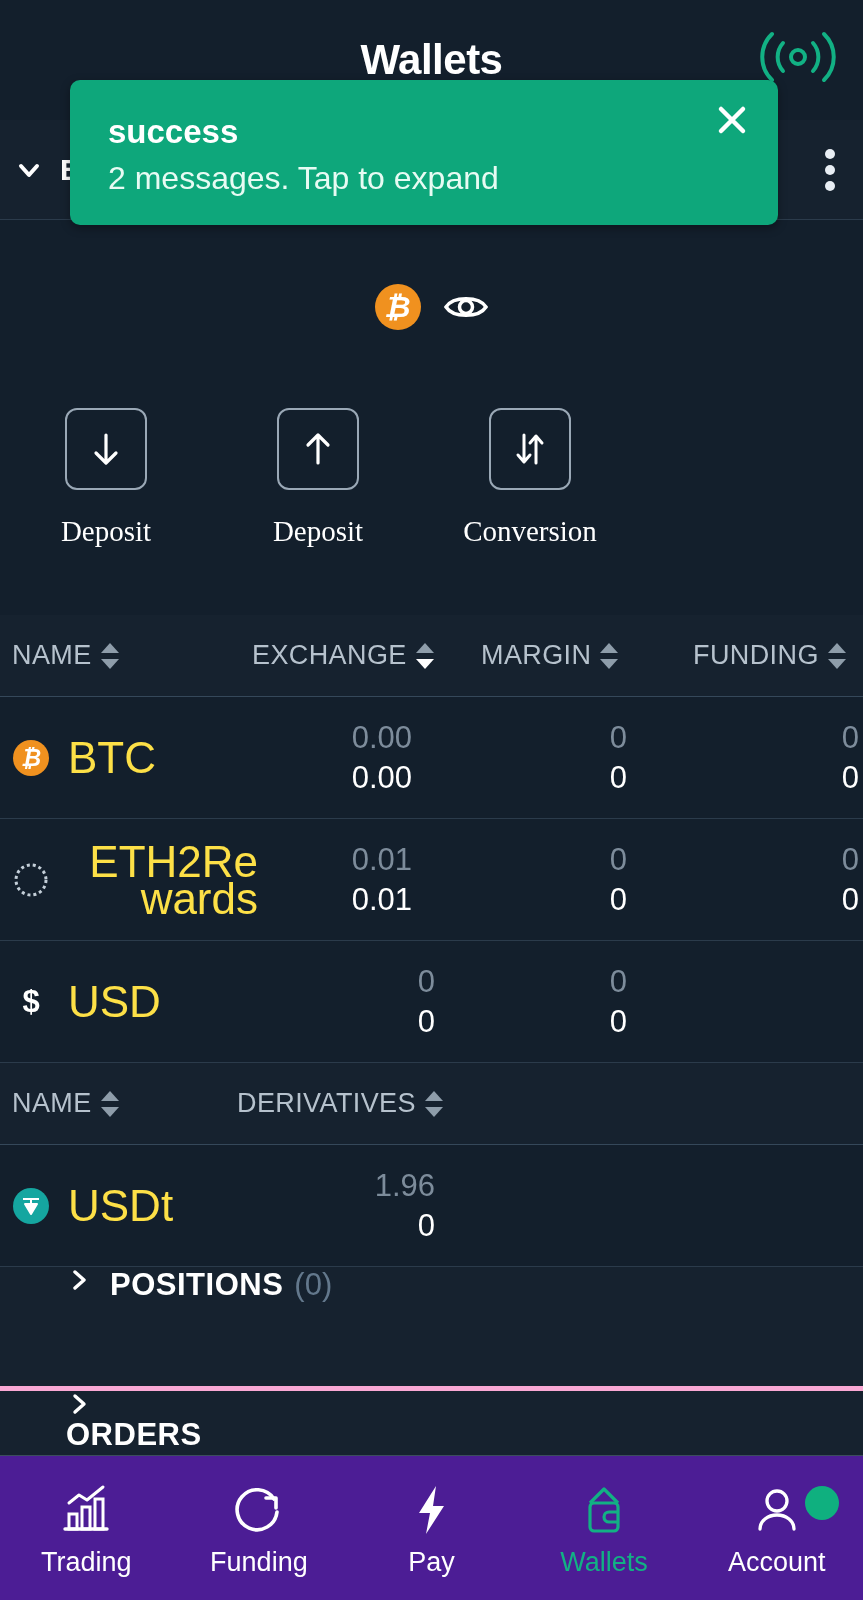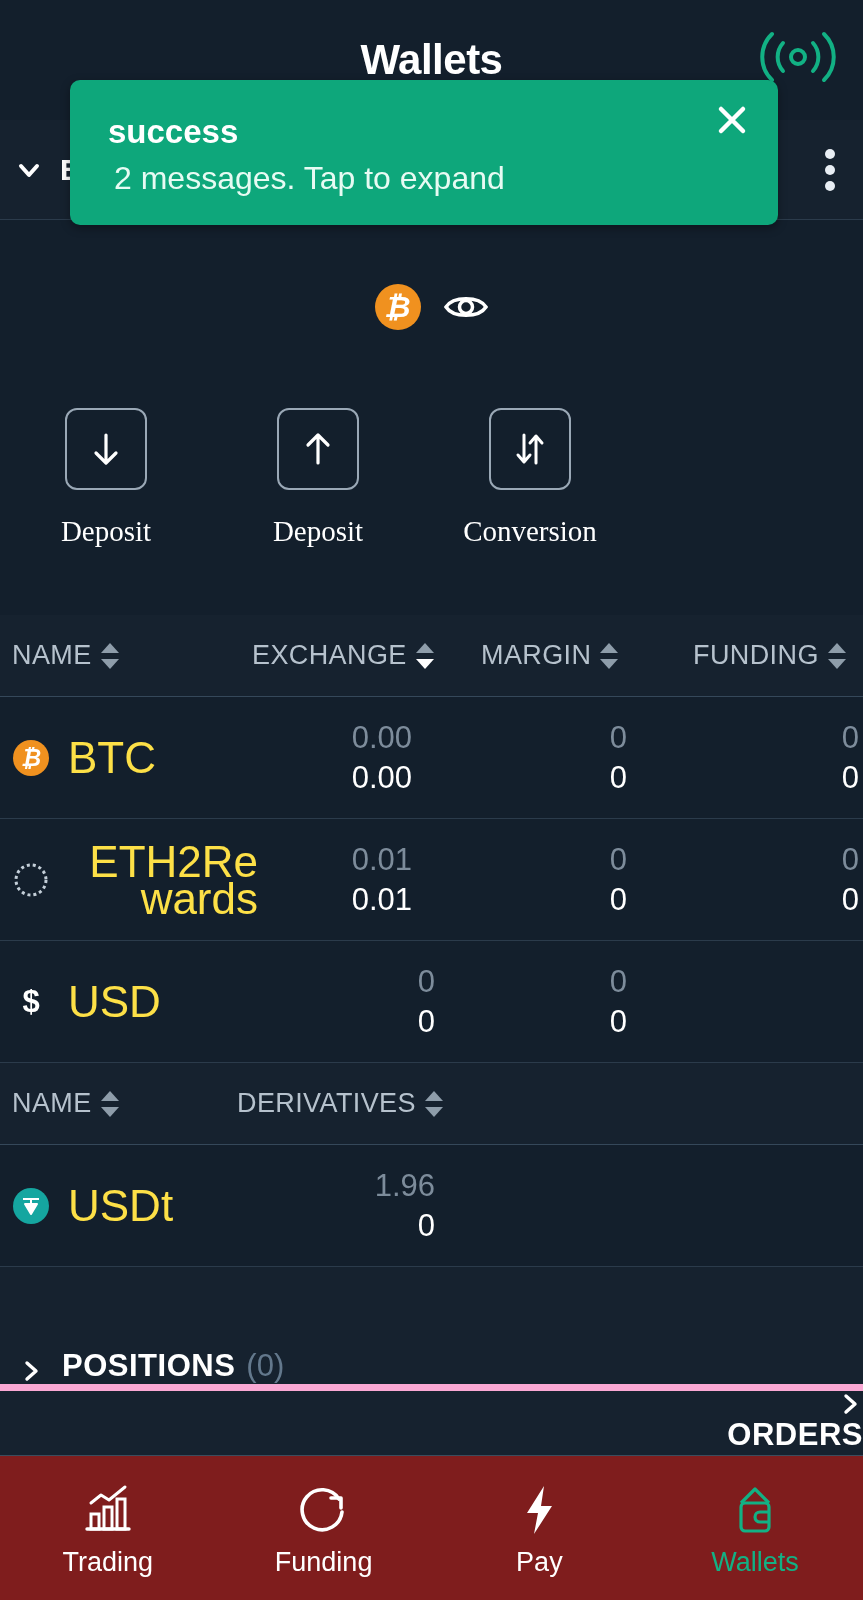--- a/index.html
+++ b/index.html
@@ -116,52 +116,52 @@
   .cell {
     position:absolute; top:50%; transform:translateY(-50%);
     text-align:right;
   }
   .cell .v1 { color:#7d8c9b; font-size:31px; line-height:40px; }
   .cell .v2 { color:#ffffff; font-size:31px; line-height:40px; }
 
   
   .collapse {
     position:relative; height:100px; background:#16222f;
-    border-bottom:7px solid #f9a8d4;
-    display:flex; align-items:flex-end;
+    border-bottom:5px solid #f9a8d4;
+    display:flex; align-items:flex-start;padding-left:48px;
   }
   .collapse .chev-r { margin-left:18px; width:26px; height:26px; }
   .collapse .ctitle {
     margin-left:18px; color:#ffffff; font-size:31px; font-weight:bold;
     letter-spacing:0.5px;
   }
   .collapse .ccount { margin-left:11px; color:#63788c; font-size:31px; }
 
   
   .toast {
     position:absolute; left:70px; top:80px; width:708px; height:145px;
     background:#0ea77b; border-radius:10px;
     box-shadow:0 3px 10px rgba(0,0,0,.35);
   }
   .toast-title {
     position:absolute; left:38px; top:33px;
     color:#ffffff; font-size:33px; font-weight:bold;
   }
   .toast-msg {
-    position:absolute; left:44px; top:80px;
+    position:absolute; left:38px; top:80px;
     color:#e7fbf3; font-size:32px;
   }
   .toast-close {
     position:absolute; right:22px; top:16px; width:48px; height:48px;
   }
 
   
   .bottomnav {
     position:absolute; left:0; bottom:0; width:863px; height:145px;
-    background:#7f1d1d; border-top:1px solid #3b4c5d;
+    background:#4c1d95; border-top:1px solid #3b4c5d;
     display:flex;
   }
   .navitem {
     flex:1; display:flex; flex-direction:column;
     align-items:center; justify-content:center; position:relative;
   }
   .navicon { height:62px; display:flex; align-items:center; justify-content:center; }
   .navlabel { margin-top:6px; font-size:27px; color:#ffffff; }
   .navitem.active .navlabel { color:#12b184; }
   .badge-dot {
@@ -425,15 +425,25 @@
       <div class="navicon">
         <svg viewBox="0 0 58 58" width="58" height="58">
           <path d="M15 22 L29 8 L43 22" fill="none" stroke="#12b184" stroke-width="3.2" stroke-linejoin="round"></path>
           <rect x="15" y="22" width="28" height="28" rx="4" fill="none" stroke="#12b184" stroke-width="3.2"></rect>
           <path d="M43 31 H34 A4 4 0 0 0 34 41 H43" fill="none" stroke="#12b184" stroke-width="3.2" stroke-linejoin="round"></path>
         </svg>
       </div>
       <div class="navlabel">Wallets</div>
     </div>
 
+    <div class="navitem">
+      <div class="navicon">
+        <svg viewBox="0 0 58 58" width="58" height="58">
+          <circle cx="29" cy="20" r="10" fill="none" stroke="#ffffff" stroke-width="3.3"></circle>
+          <path d="M12 48 A17 14 0 0 1 46 48" fill="none" stroke="#ffffff" stroke-width="3.3" stroke-linecap="round"></path>
+        </svg>
+      </div>
+      <div class="badge-dot"></div>
+      <div class="navlabel">Account</div>
+    </div>
   </div>
 
 </div>
 
 </body></html>

